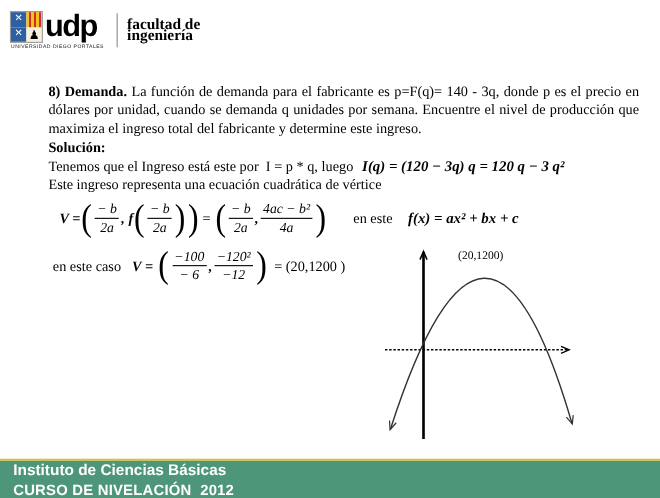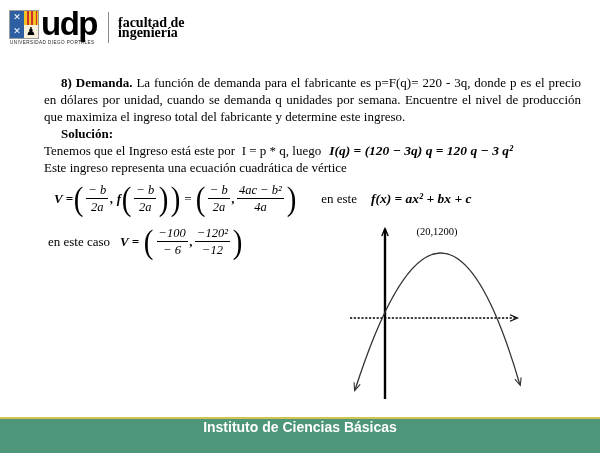--- a/index.html
+++ b/index.html
@@ -9,31 +9,31 @@
   
   .logo{position:absolute;top:11px;left:10px;display:flex;align-items:flex-start;}
   .logo-main{display:flex;flex-direction:column;}
   .logo-row{display:flex;align-items:center;}
   .crest{width:28px;height:27px;display:grid;grid-template-columns:1fr 1fr;grid-template-rows:1fr 1fr;
          outline:1px solid #9a9a9a;}
   .crest .q{display:flex;align-items:center;justify-content:center;line-height:1;overflow:hidden;}
   .q-tl,.q-bl{background:#2e5fa3;color:#fff;font-size:9px;font-family:"DejaVu Sans",sans-serif;}
   .q-tr{background:repeating-linear-gradient(90deg,#f2c21e 0 2.5px,#cf2e2e 2.5px 4.5px);}
   .q-br{background:#f7f0da;color:#000;font-size:11px;font-family:"DejaVu Sans",sans-serif;}
-  .brand{font-family:"Liberation Sans",sans-serif;font-weight:bold;font-size:33px;line-height:26px;
+  .brand{font-family:"Liberation Sans",sans-serif;font-weight:bold;font-size:28px;line-height:26px;
          letter-spacing:-1.5px;margin-left:3px;margin-top:-2px;}
   .university{font-family:"Liberation Sans",sans-serif;font-size:4.6px;letter-spacing:0.45px;
               color:#222;margin-top:2px;white-space:nowrap;}
   .logo-divider{width:1px;height:31px;background:#8a8a8a;margin:1px 9px 0 11px;}
   .faculty{font-family:Liberation Serif, serif;font-weight:bold;font-size:14px;line-height:9.5px;padding-top:7px;}
 
   
   .content{position:absolute;left:44px;top:74px;width:537px;font-size:13px;line-height:17px;}
   .para{text-align:justify;margin:0;}
-  .bold{font-weight:bold;margin-left:17px;}
+  .bold{font-weight:bold;}
   .line{white-space:pre-wrap;}
   .math-i{font-style:italic;font-weight:bold;}
   .income-math{margin-left:8px;font-size:13.5px;}
 
   .mrow{display:flex;align-items:center;white-space:pre;}
   .vertex-row{margin-top:7px;margin-left:10px;}
   .case-row{margin-top:12px;margin-left:4px;}
   .frac{display:inline-flex;flex-direction:column;align-items:center;font-style:italic;
         font-size:12.5px;line-height:14px;margin:0 2px;}
   .frac .num{border-bottom:1px solid #000;padding:0 2px 1px;}
@@ -46,21 +46,21 @@
 
   .conclusion{margin-top:18px;}
   .conclusion div{white-space:pre-wrap;line-height:17.5px;}
 
   
   .graph{position:absolute;left:338px;top:213px;}
 
   
   .footer{position:absolute;left:0;bottom:0;width:600px;}
   .footer-accent{height:2px;background:#d2c24e;}
-  .footer-bar{height:34px;background:#4d9679;display:flex;align-items:center;justify-content:space-between;
+  .footer-bar{height:34px;background:#4d9679;display:flex;justify-content:space-between;
               padding:0 12px;box-sizing:border-box;font-family:"Liberation Sans",sans-serif;
               font-weight:bold;color:#fff;flex-direction:column;}
   .footer-left{font-size:14px;white-space:pre;}
   .footer-right{font-size:13.5px;letter-spacing:0.2px;white-space:pre;}
 </style>
 </head>
 <body>
 
 <div class="stage">
 
@@ -78,21 +78,21 @@
       <div class="university">UNIVERSIDAD DIEGO PORTALES</div>
     </div>
     <div class="logo-divider"></div>
     <div class="faculty">
       <div>facultad de</div>
       <div>ingeniería</div>
     </div>
   </div>
 
   <div class="content">
-    <p class="para"><span class="bold">8) Demanda.</span><span> La función de demanda para el fabricante es p=F(q)= 220 - 3q, donde p es el precio en dólares por unidad, cuando se demanda q unidades por semana.  Encuentre el nivel de producción que maximiza el ingreso total del fabricante y determine este ingreso.</span></p>
+    <p class="para"><span class="bold">8) Demanda.</span><span> La función de demanda para el fabricante es p=F(q)= 140 - 3q, donde p es el precio en dólares por unidad, cuando se demanda q unidades por semana.  Encuentre el nivel de producción que maximiza el ingreso total del fabricante y determine este ingreso.</span></p>
 
     <div class="bold">Solución:</div>
 
     <div class="line"><span>Tenemos que el Ingreso está este por  I = p * q, luego</span><span class="math-i income-math">I(q) = (120 − 3q) q = 120 q − 3 q²</span></div>
 
     <div class="line">Este ingreso representa una ecuación cuadrática de vértice</div>
 
     <div class="mrow vertex-row">
       <span class="math-i">V =</span>
       <span class="paren">(</span>
@@ -113,20 +113,21 @@
     </div>
 
     <div class="mrow case-row">
       <span>en este caso</span>
       <span class="math-i case-lhs">V =</span>
       <span class="paren">(</span>
       <span class="frac"><span class="num">−100</span><span class="den">− 6</span></span>
       <span class="math-i">,</span>
       <span class="frac"><span class="num">−120²</span><span class="den">−12</span></span>
       <span class="paren">)</span>
+      <span class="case-result">= (20,1200 )</span>
     </div>
 
   </div>
 
   <svg class="graph" width="210" height="195" viewBox="0 0 210 195">
 
     <line x1="47" y1="186" x2="47" y2="16" stroke="#000" stroke-width="2.4"></line>
     <path d="M43.8,23 L47,15.5 L50.2,23" fill="none" stroke="#000" stroke-width="1.4"></path>
 
     <line x1="12" y1="105" x2="179" y2="105" stroke="#000" stroke-width="1.3" stroke-dasharray="2.2 1.6"></line>
@@ -136,16 +137,17 @@
     <path d="M22.2,171.3 L16.6,177.6 L16.1,169.3" fill="none" stroke="#333" stroke-width="1.1"></path>
     <path d="M183.1,164.4 L182.3,172.5 L176.9,166.2" fill="none" stroke="#333" stroke-width="1.1"></path>
 
     <text x="99" y="22" text-anchor="middle" font-size="10.5" font-family="Liberation Serif, serif" fill="#000">(20,1200)</text>
   </svg>
 
   <div class="footer">
     <div class="footer-accent"></div>
     <div class="footer-bar">
       <span class="footer-left">Instituto de Ciencias Básicas</span>
+      <span class="footer-right">CURSO DE NIVELACIÓN  2012</span>
     </div>
   </div>
 
 </div>
 
 </body></html>

